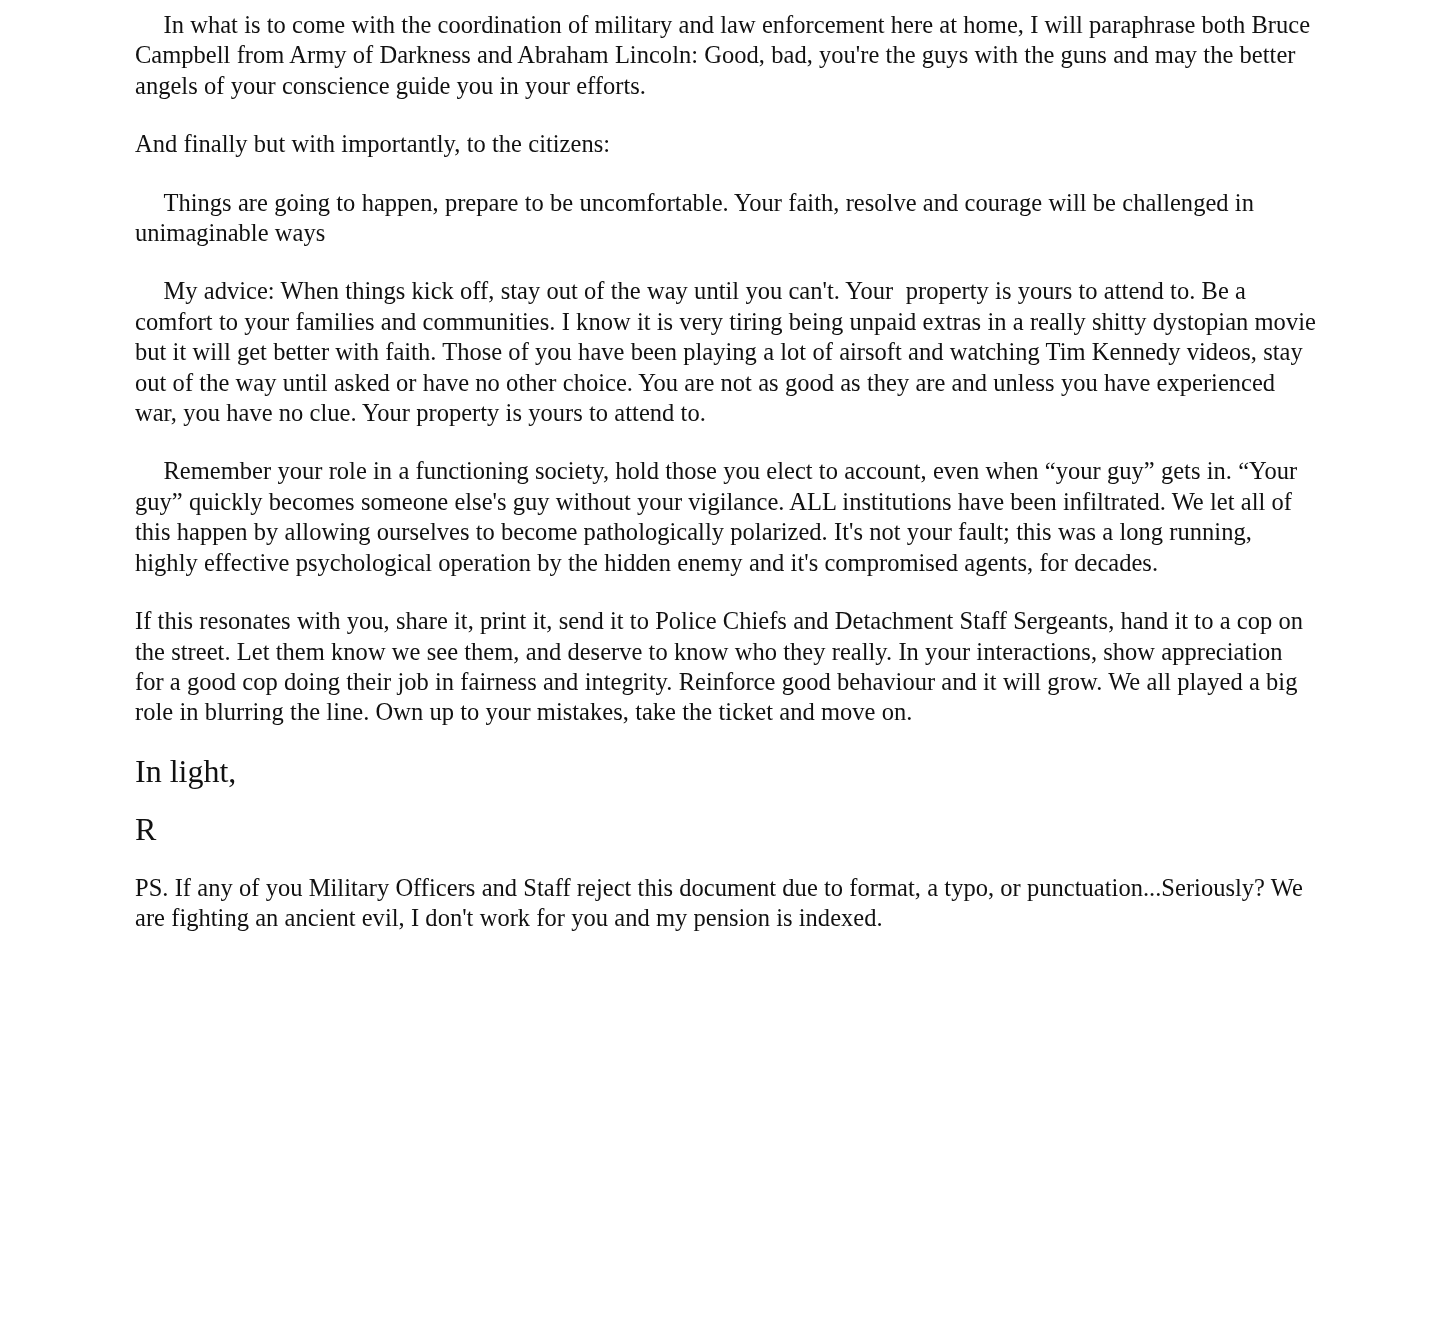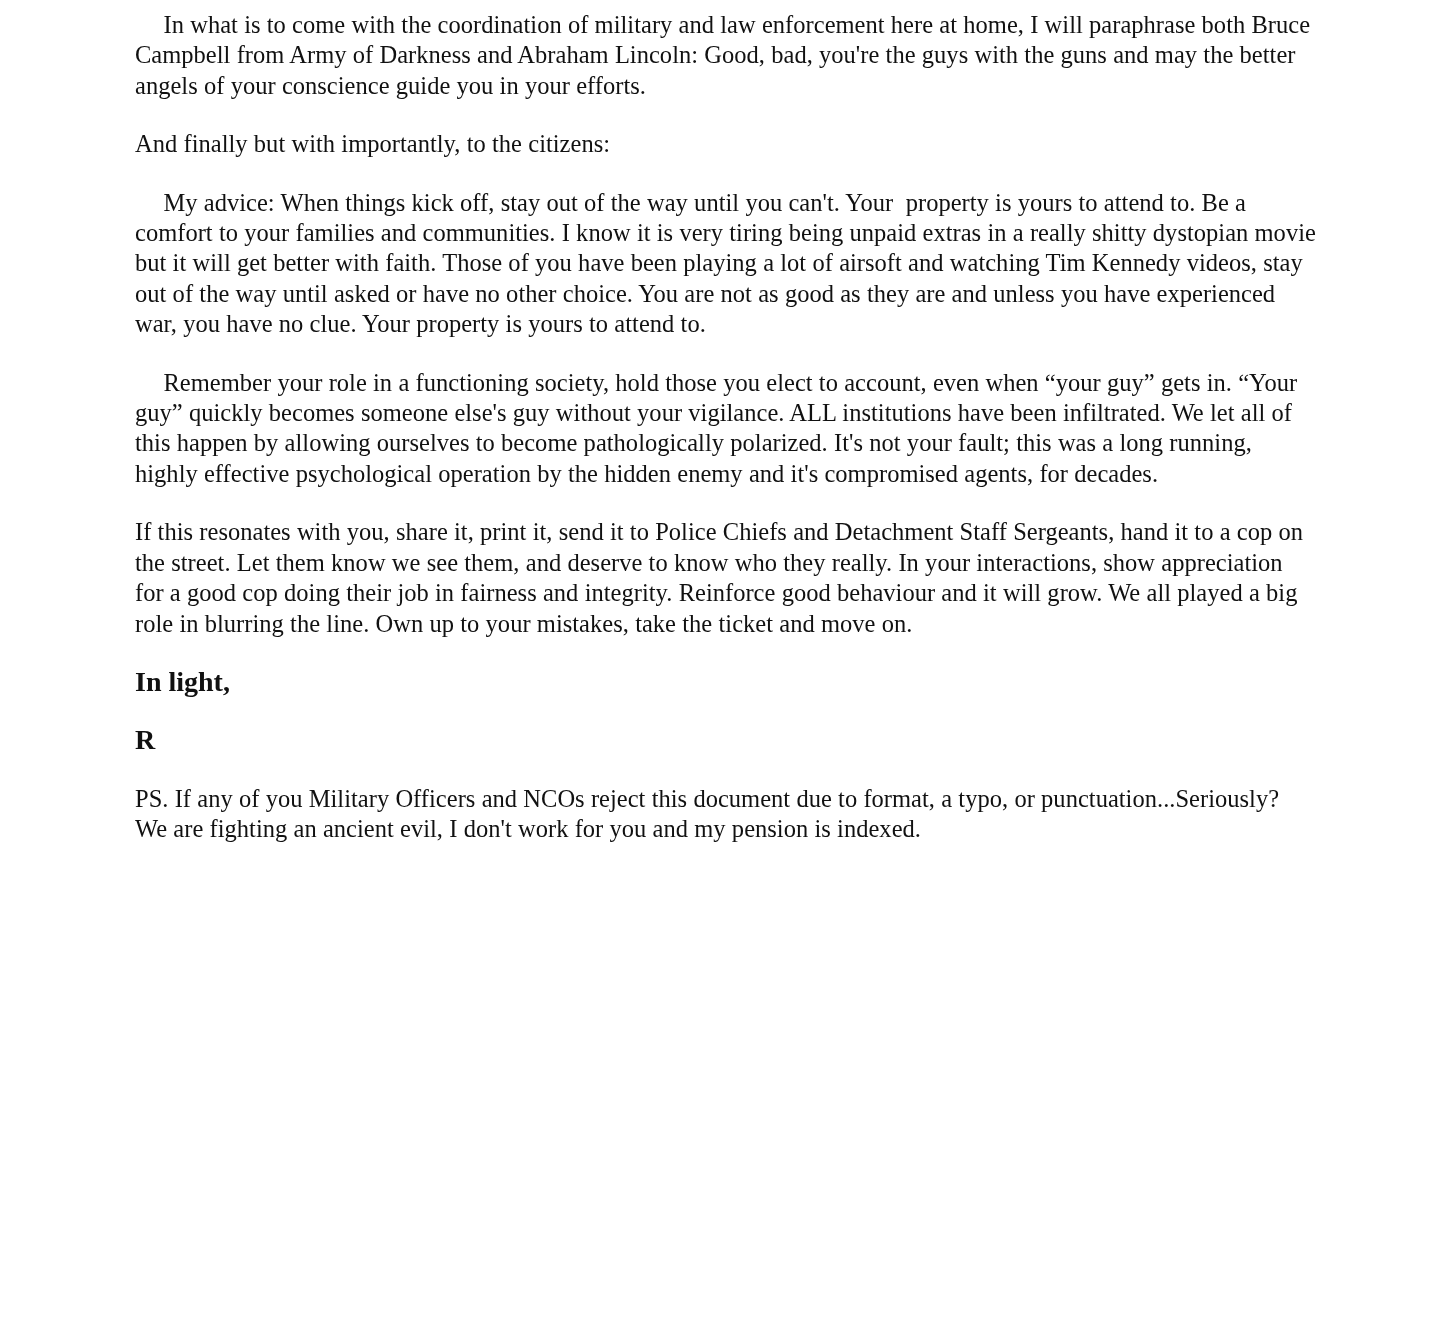--- a/index.html
+++ b/index.html
@@ -34,44 +34,44 @@
     white-space: pre-wrap;
     word-spacing: 0.1px;
     letter-spacing: 0.02px;
     color: #111111;
   }
   .para.indent {
     text-indent: 16px;
   }
   .sig-line {
     margin: 0 0 28px 0;
-    font-size: 28px;
+    font-size: 32px;
     line-height: 30.4px;
     color: #111111;
-    font-weight: bold;
   }
 </style>
 </head>
 <body>
 
 <div id="document-page">
   <div class="doc-body">
 
     <p class="para indent">  In what is to come with the coordination of military and law enforcement here at home, I will paraphrase both Bruce Campbell from Army of Darkness and Abraham Lincoln: Good, bad, you're the guys with the guns and may the better angels of your conscience guide you in your efforts.</p>
 
     <p class="para">And finally but with importantly, to the citizens:</p>
 
+    <p class="para indent">  Things are going to happen, prepare to be uncomfortable. Your faith, resolve and courage will be challenged in unimaginable ways</p>
 
     <p class="para indent">  My advice: When things kick off, stay out of the way until you can't. Your  property is yours to attend to. Be a comfort to your families and communities. I know it is very tiring being unpaid extras in a really shitty dystopian movie but it will get better with faith. Those of you have been playing a lot of airsoft and watching Tim Kennedy videos, stay out of the way until asked or have no other choice. You are not as good as they are and unless you have experienced war, you have no clue. Your property is yours to attend to.</p>
 
     <p class="para indent">  Remember your role in a functioning society, hold those you elect to account, even when “your guy” gets in. “Your guy” quickly becomes someone else's guy without your vigilance. ALL institutions have been infiltrated. We let all of this happen by allowing ourselves to become pathologically polarized. It's not your fault; this was a long running, highly effective psychological operation by the hidden enemy and it's compromised agents, for decades.</p>
 
     <p class="para">If this resonates with you, share it, print it, send it to Police Chiefs and Detachment Staff Sergeants, hand it to a cop on the street. Let them know we see them, and deserve to know who they really. In your interactions, show appreciation for a good cop doing their job in fairness and integrity. Reinforce good behaviour and it will grow. We all played a big role in blurring the line. Own up to your mistakes, take the ticket and move on.</p>
 
 
     <p class="sig-line">In light,</p>
 
     <p class="sig-line">R</p>
 
-    <p class="para">PS. If any of you Military Officers and NCOs reject this document due to format, a typo, or punctuation...Seriously? We are fighting an ancient evil, I don't work for you and my pension is indexed.</p>
+    <p class="para">PS. If any of you Military Officers and Staff reject this document due to format, a typo, or punctuation...Seriously? We are fighting an ancient evil, I don't work for you and my pension is indexed.</p>
 
   </div>
 </div>
 
 </body></html>

